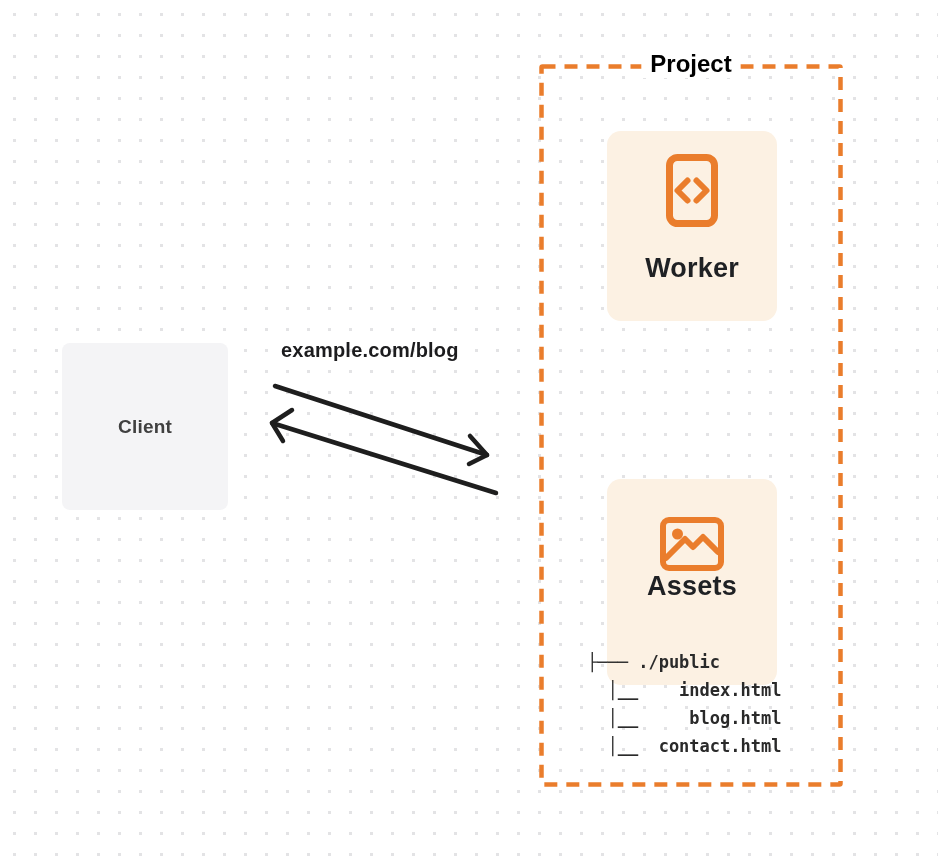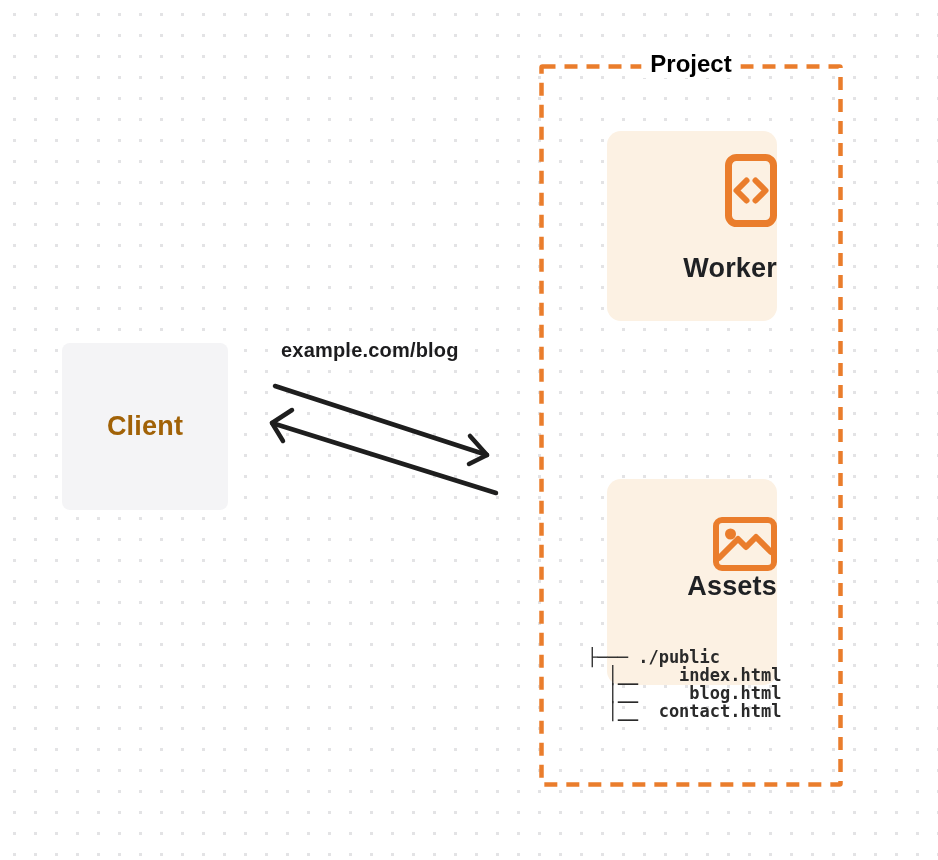--- a/index.html
+++ b/index.html
@@ -25,23 +25,23 @@
     top: 343px;
     width: 166px;
     height: 167px;
     background: #f4f4f6;
     border-radius: 8px;
     display: flex;
     align-items: center;
     justify-content: center;
   }
   .node-label {
-    font-size: 27px;
+    font-size: 19px;
     font-weight: bold;
-    color: #a16207;
+    color: #404040;
     letter-spacing: 0.2px;
   }
   
   .request-label {
     position: absolute;
     left: 281px;
     top: 339px;
     font-size: 20px;
     font-weight: bold;
     color: #1c1c1e;
@@ -80,21 +80,21 @@
     color: #000000;
     white-space: nowrap;
   }
   
   .card {
     position: absolute;
     background: #fcf1e3;
     border-radius: 14px;
     display: flex;
     flex-direction: column;
-    align-items: flex-end;
+    align-items: center;
   }
   .card-worker {
     left: 68px;
     top: 67px;
     width: 170px;
     height: 167px;
     padding-top: 23px;
   }
   .card-assets {
     left: 68px;
@@ -112,21 +112,21 @@
     letter-spacing: 0.2px;
   }
   
   .file-tree {
     position: absolute;
     left: 48px;
     top: 584px;
     margin: 0;
     font-family: "DejaVu Sans Mono", monospace;
     font-size: 17px;
-    line-height: 18px;
+    line-height: 28px;
     font-weight: bold;
     color: #2a2a2a;
     white-space: pre;
   }
 </style>
 </head>
 <body>
 
 <div class="canvas">
 

